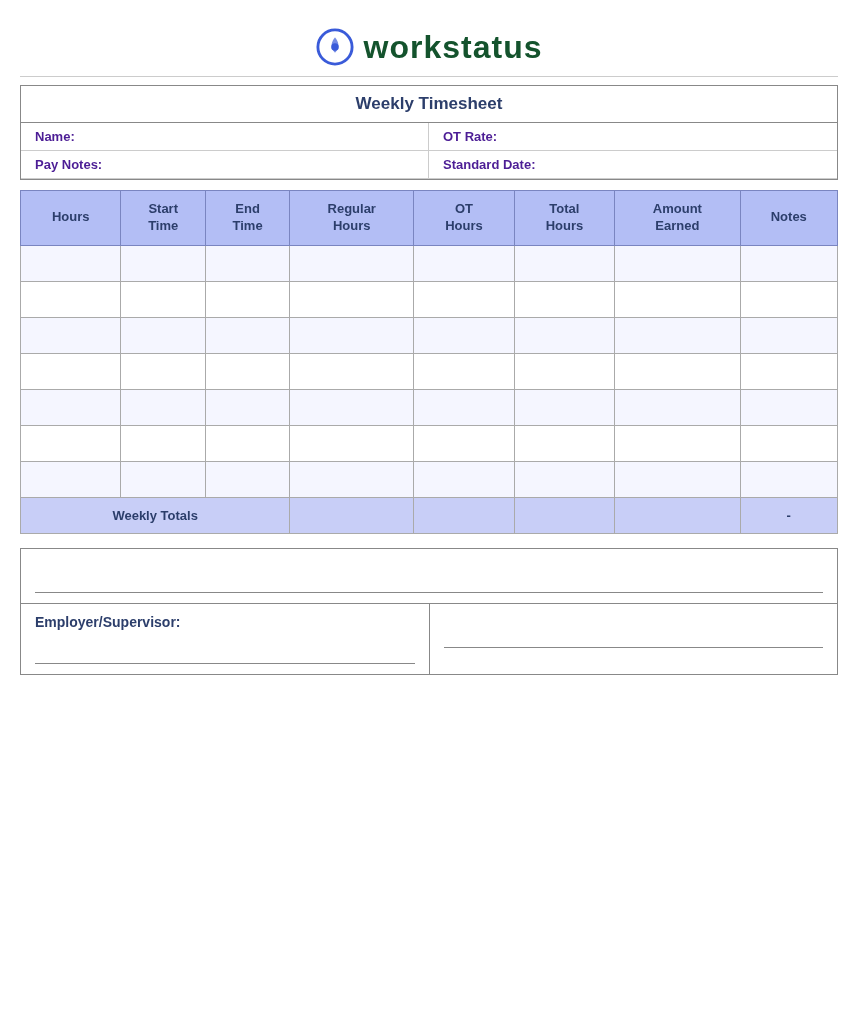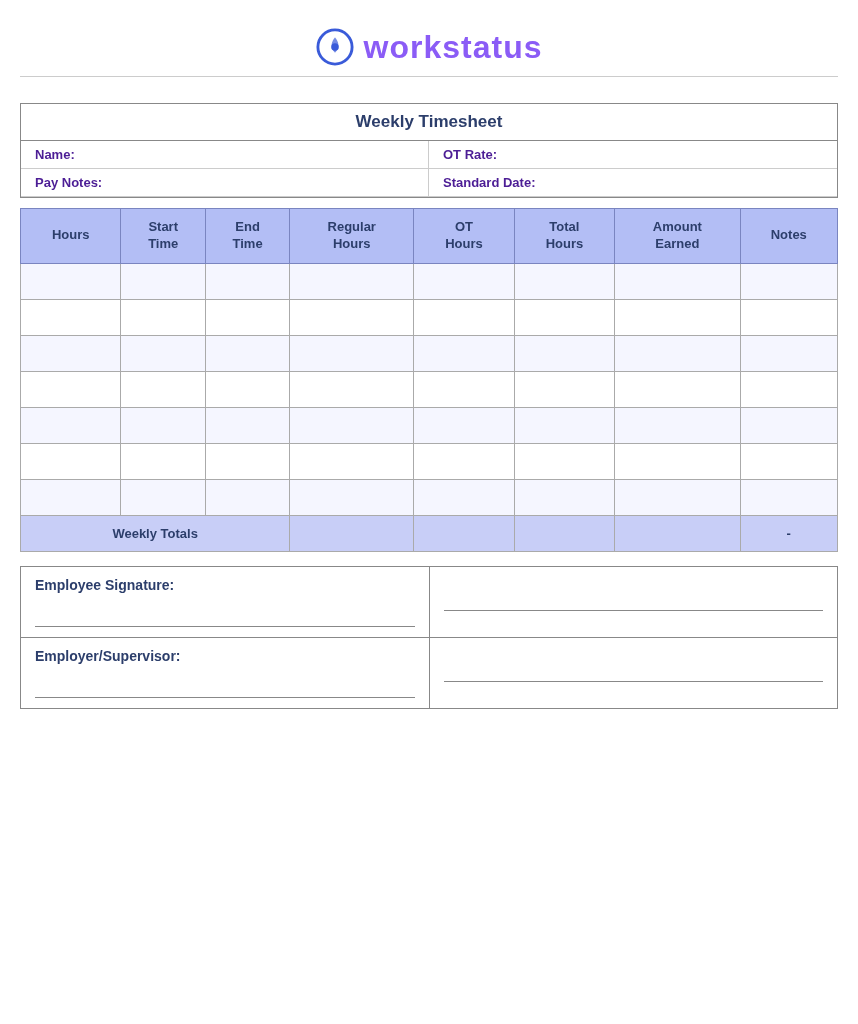--- a/index.html
+++ b/index.html
@@ -31,28 +31,28 @@
       justify-content: center;
       gap: 10px;
     }
     .logo-icon {
       width: 38px;
       height: 38px;
     }
     .logo-text {
       font-size: 32px;
       font-weight: bold;
-      color: #8b5cf6;
+      color: #14532d;
       letter-spacing: 1px;
     }
 
     
     .info-section {
       border: 1px solid #888;
-      margin-top: 26px;
+      margin-top: 8px;
       padding: 0;
     }
     .report-title-row {
       text-align: center;
       font-size: 17px;
       font-weight: bold;
       color: #2c3e6b;
       padding: 8px 4px;
       border-bottom: 1px solid #888;
     }
@@ -290,24 +290,20 @@
         <td></td>
         <td></td>
         <td>-</td>
       </tr>
     </tfoot>
   </table>
 
   <div class="bottom-section">
     <div class="bottom-row">
       <div class="bottom-cell">
-        <div class="bottom-cell-label">Employee Signature:</div>
-        <div class="sig-line"></div>
-      </div>
-      <div class="bottom-cell">
         <div class="bottom-cell-sub"></div>
         <div class="sig-line"></div>
       </div>
     </div>
     <div class="bottom-row">
       <div class="bottom-cell">
         <div class="bottom-cell-label">Employer/Supervisor:</div>
         <div class="sig-line"></div>
       </div>
       <div class="bottom-cell">

